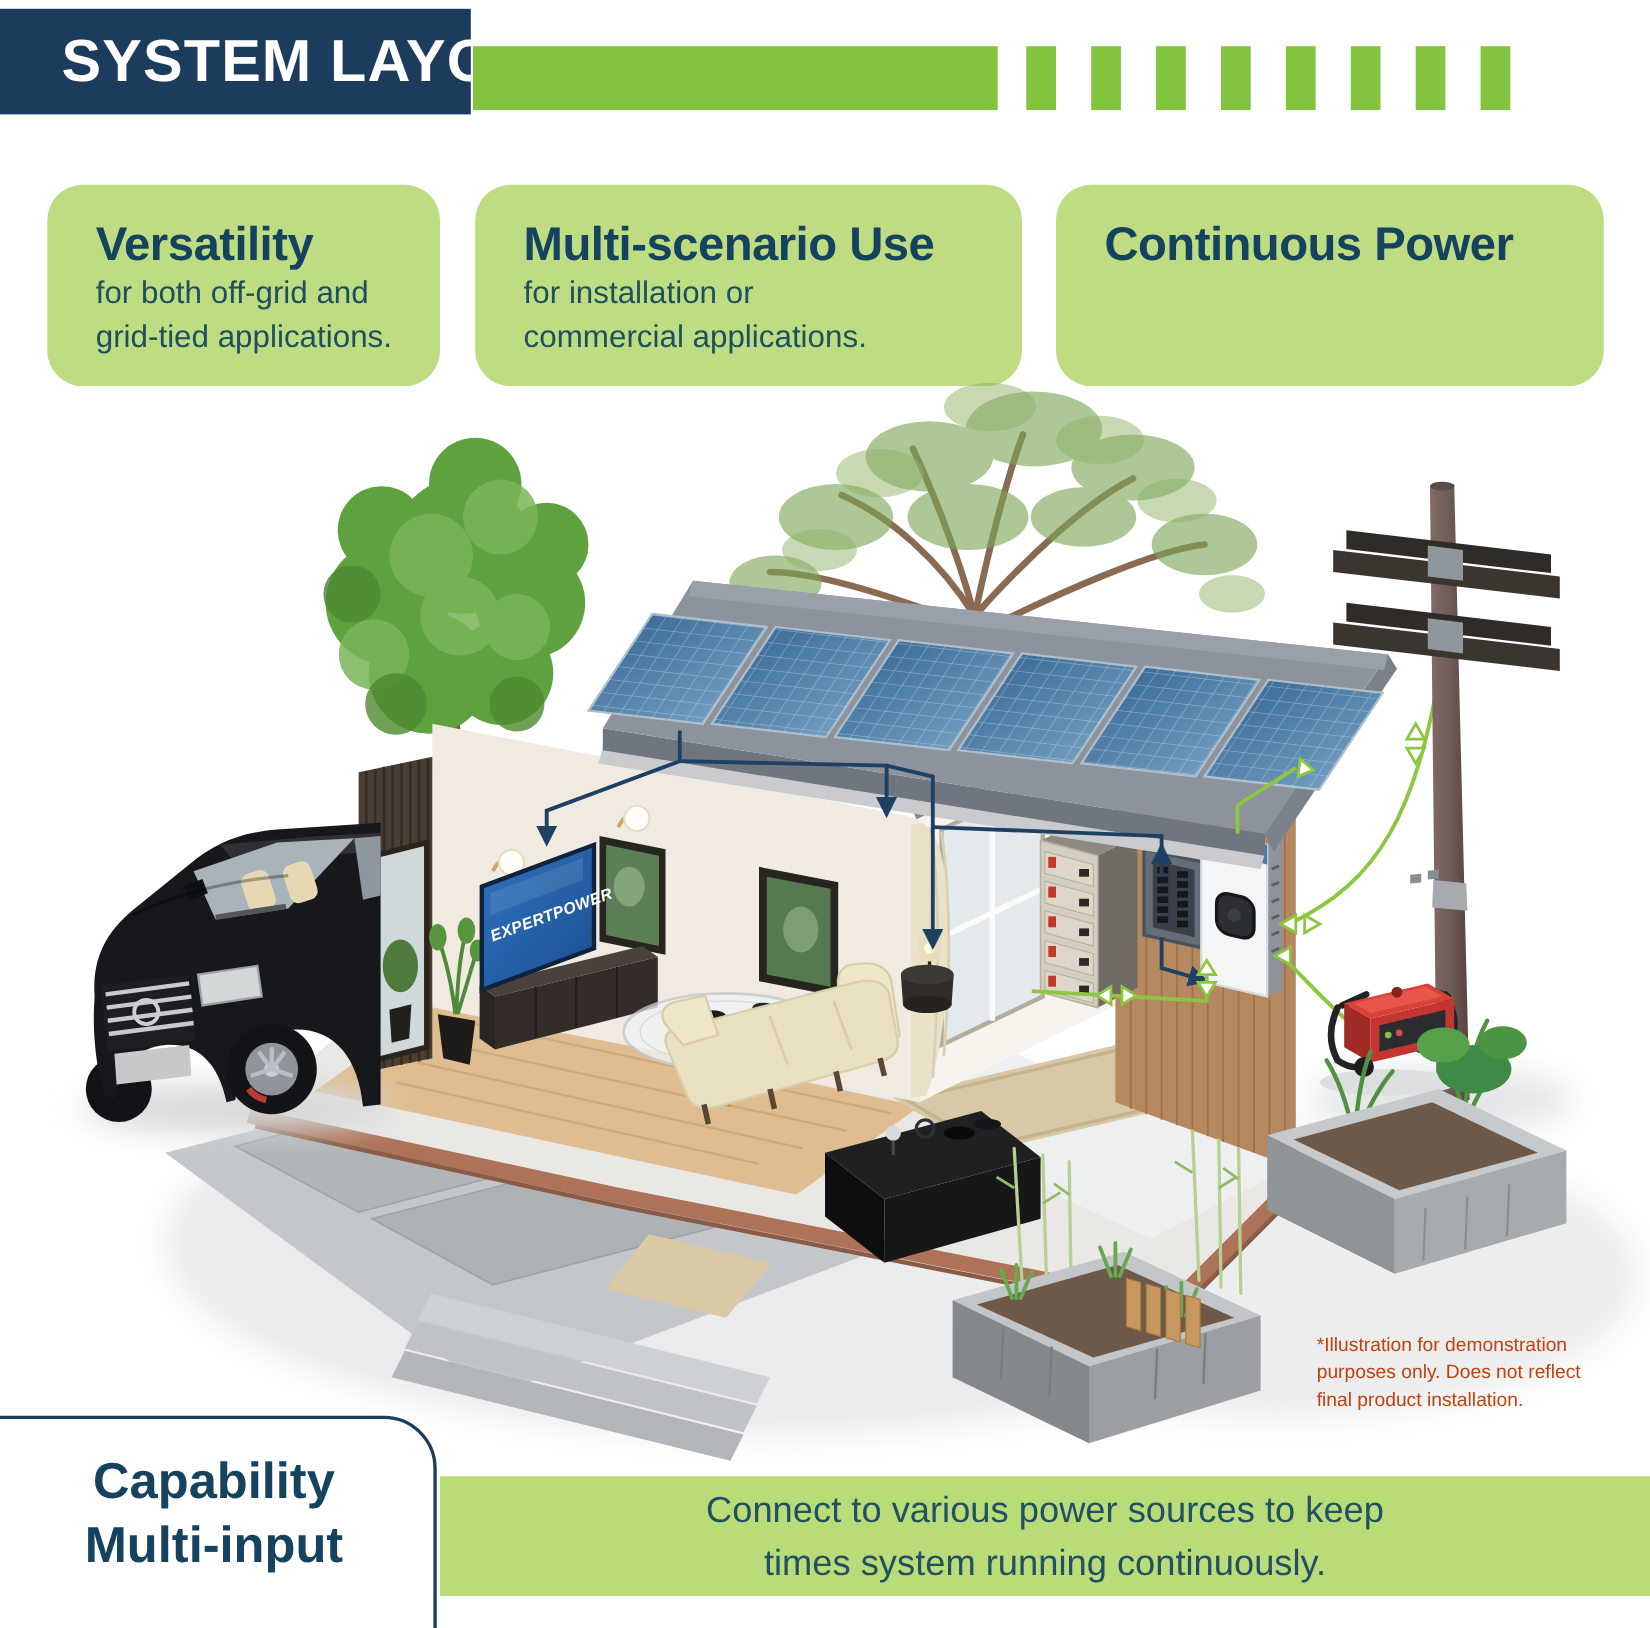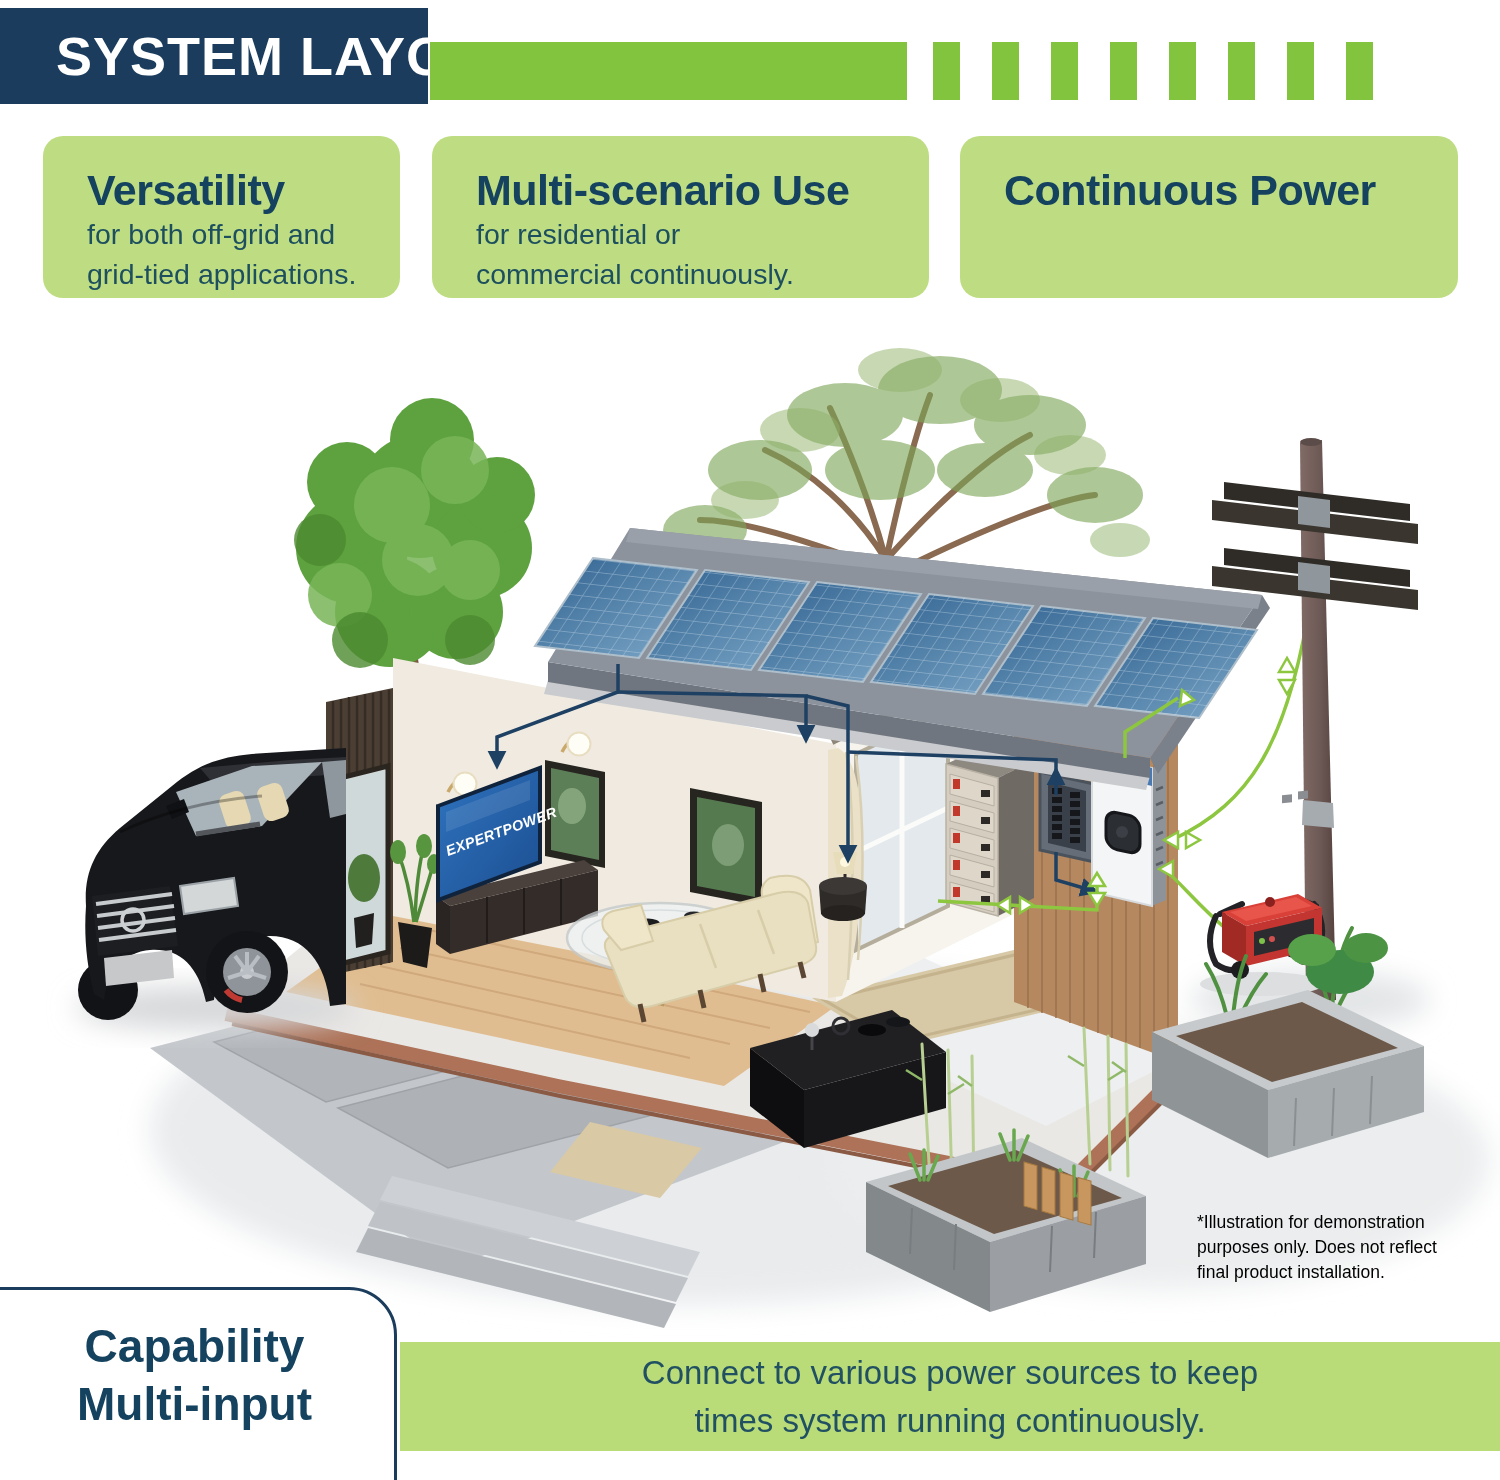--- a/index.html
+++ b/index.html
@@ -12,32 +12,32 @@
 
   
   .hdr-box{position:absolute;left:0;top:8px;width:428px;height:96px;background:var(--navy);
            display:flex;align-items:center;padding-left:56px}
   .hdr-box h1{color:#fff;font-size:54px;font-weight:800;letter-spacing:1px;white-space:nowrap}
   .hdr-bar{position:absolute;left:430px;top:42px;width:477px;height:58px;background:var(--accent-green)}
   .hdr-dashes{position:absolute;left:933px;top:42px;height:58px;display:flex;gap:32px}
   .hdr-dashes span{display:block;width:27px;height:58px;background:var(--accent-green)}
 
   
-  .card{position:absolute;top:136px;height:162px;background:var(--card-green);border-radius:20px;
+  .card{position:absolute;top:168px;height:183px;background:var(--card-green);border-radius:32px;
         padding:30px 30px 0 44px}
   .card h2{color:var(--title-navy);font-size:43px;font-weight:800;letter-spacing:-.5px}
   .card p{color:var(--body-teal);font-size:28.5px;line-height:1.4;}
   .card1{left:43px;width:357px}
   .card2{left:432px;width:497px}
   .card3{left:960px;width:498px}
 
   
   #scene{position:absolute;left:0;top:0;width:1500px;height:1480px;pointer-events:none}
 
-  .disclaimer{position:absolute;left:1197px;top:1210px;width:242px;color:#000000;
+  .disclaimer{position:absolute;left:1197px;top:1210px;width:242px;color:#c2410c;
               font-size:17.5px;line-height:1.42;font-weight:500}
 
   
   .multi-box{position:absolute;left:-8px;top:1287px;width:405px;height:240px;background:#fff;
              border:3px solid var(--navy);border-radius:0 48px 0 0;
              display:flex;align-items:flex-start;justify-content:center;z-index:3}
   .multi-box .t{margin-top:28px;text-align:center;color:var(--title-navy);
                 font-size:46px;font-weight:800;line-height:1.25}
   .band{position:absolute;left:400px;top:1342px;width:1100px;height:109px;background:var(--band-green);
         display:flex;flex-direction:column;align-items:center;justify-content:center;gap:6px;z-index:2}
@@ -62,21 +62,21 @@
       <span></span>
       <span></span>
   </div>
 
   <div class="card card1">
     <h2>Versatility</h2>
     <p style="width:300px">for both off-grid and grid-tied applications.</p>
   </div>
   <div class="card card2">
     <h2>Multi-scenario Use</h2>
-    <p style="width:340px">for residential or commercial continuously.</p>
+    <p style="width:340px">for installation or commercial applications.</p>
   </div>
   <div class="card card3">
     <h2>Continuous Power</h2>
   </div>
 
   <svg id="scene" viewBox="0 0 1500 1480">
     <defs>
       <linearGradient id="panelG" x1="0" y1="0" x2="1" y2="1">
         <stop offset="0" stop-color="#2f618f"></stop>
           <stop offset="1" stop-color="#7ea9c9"></stop>

